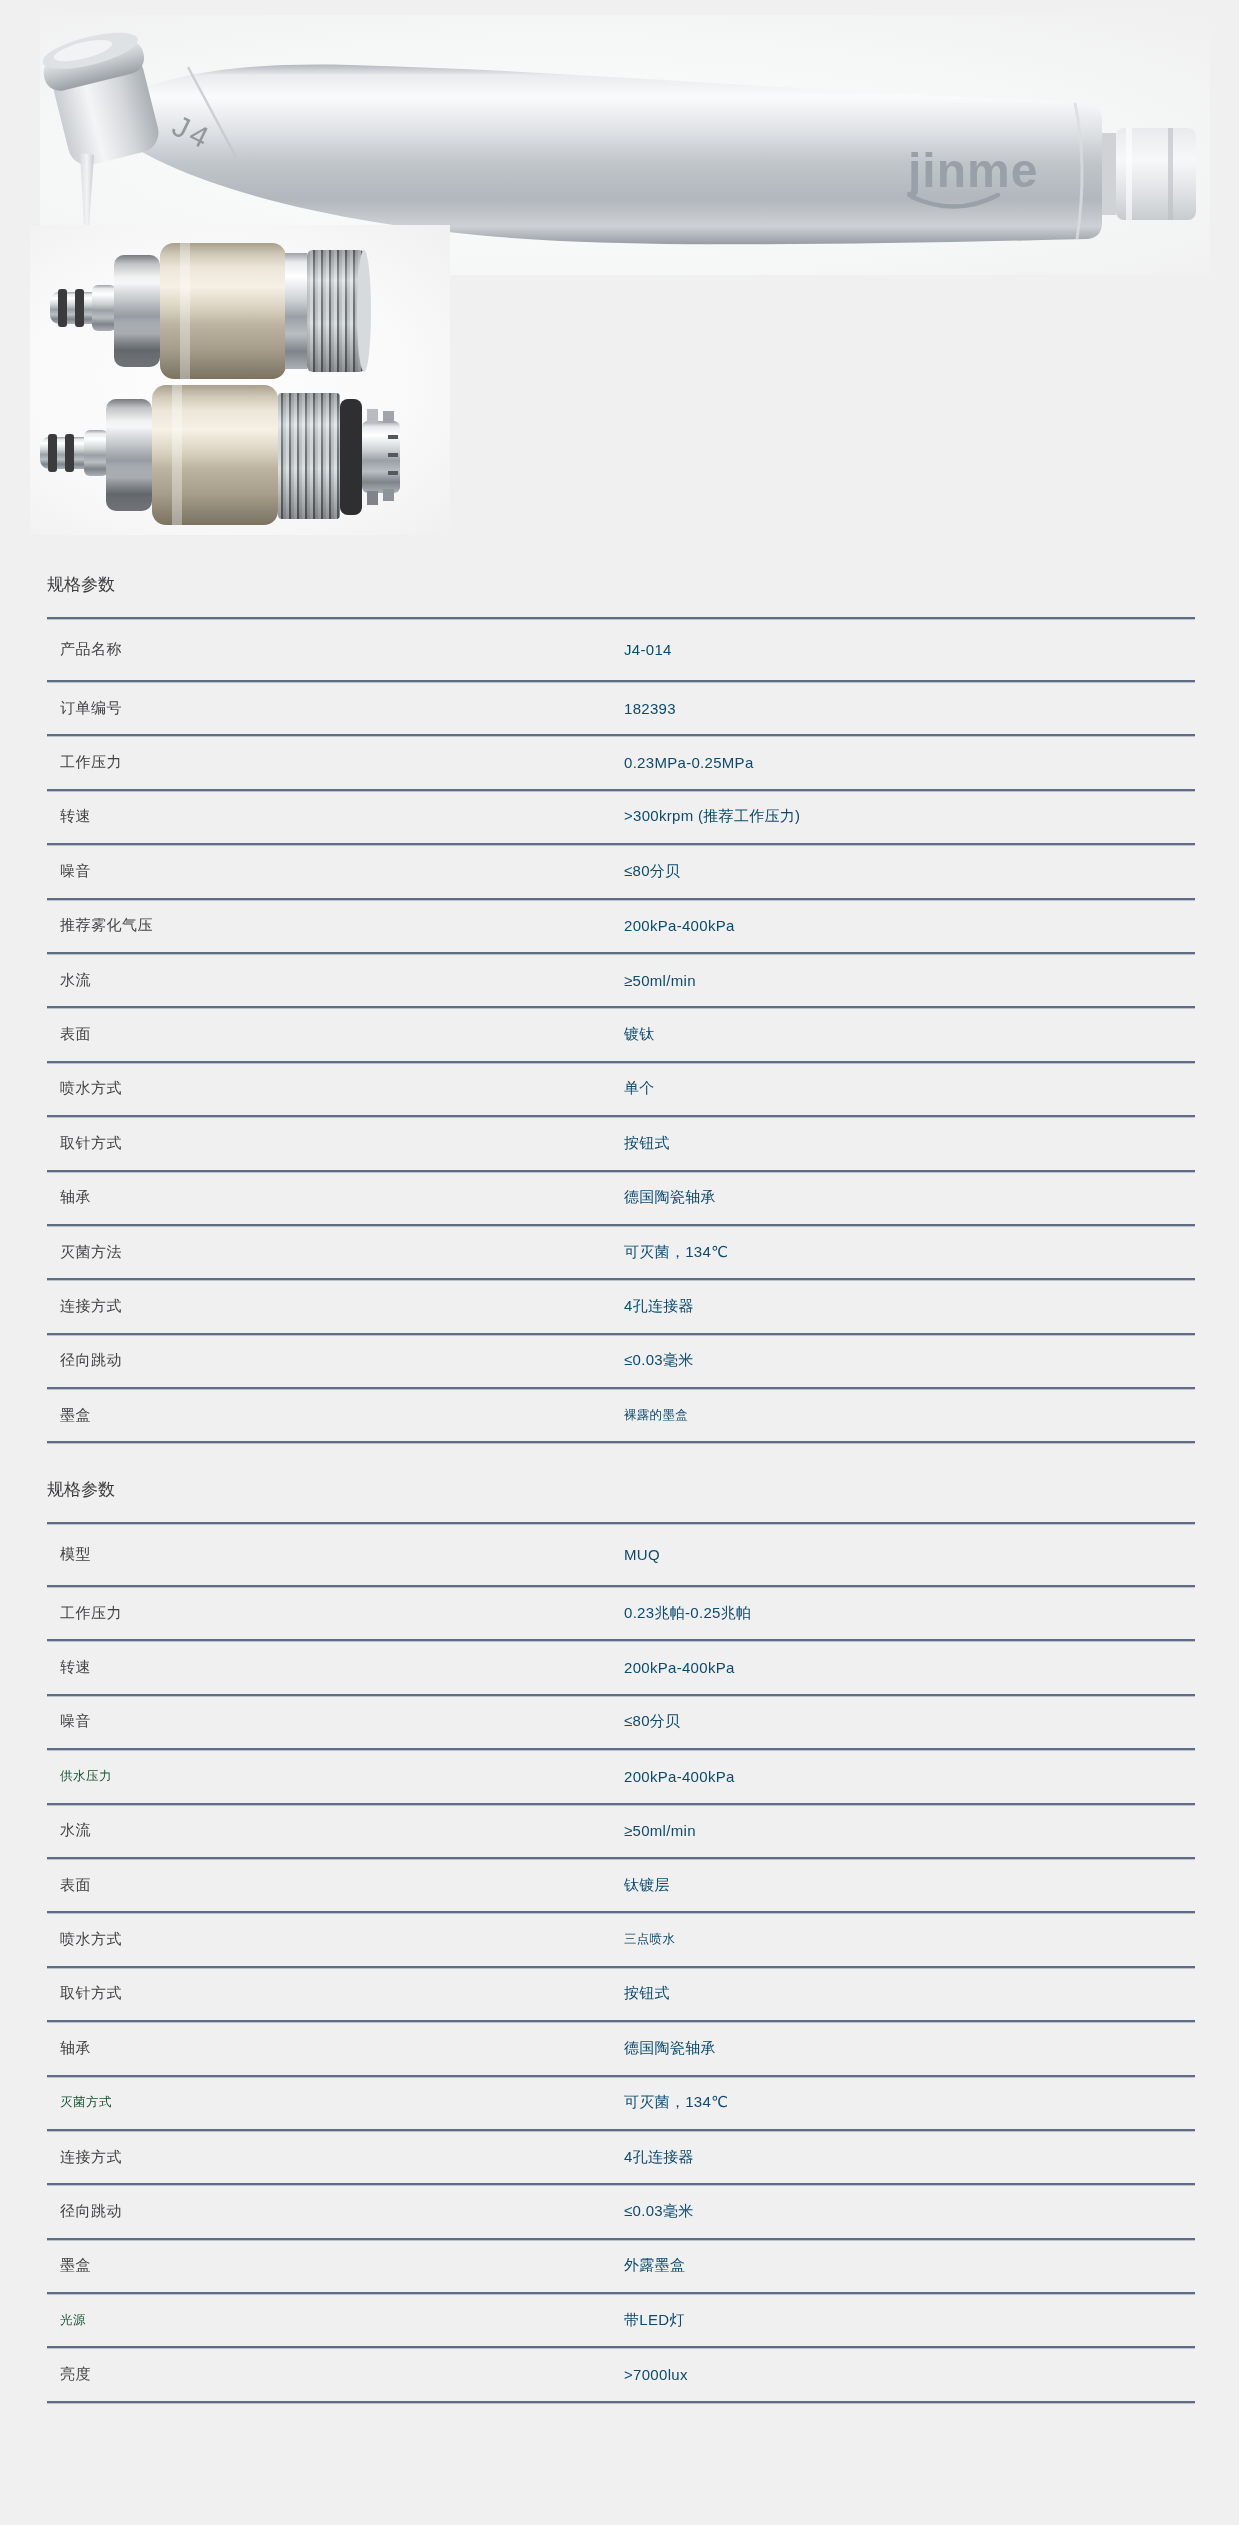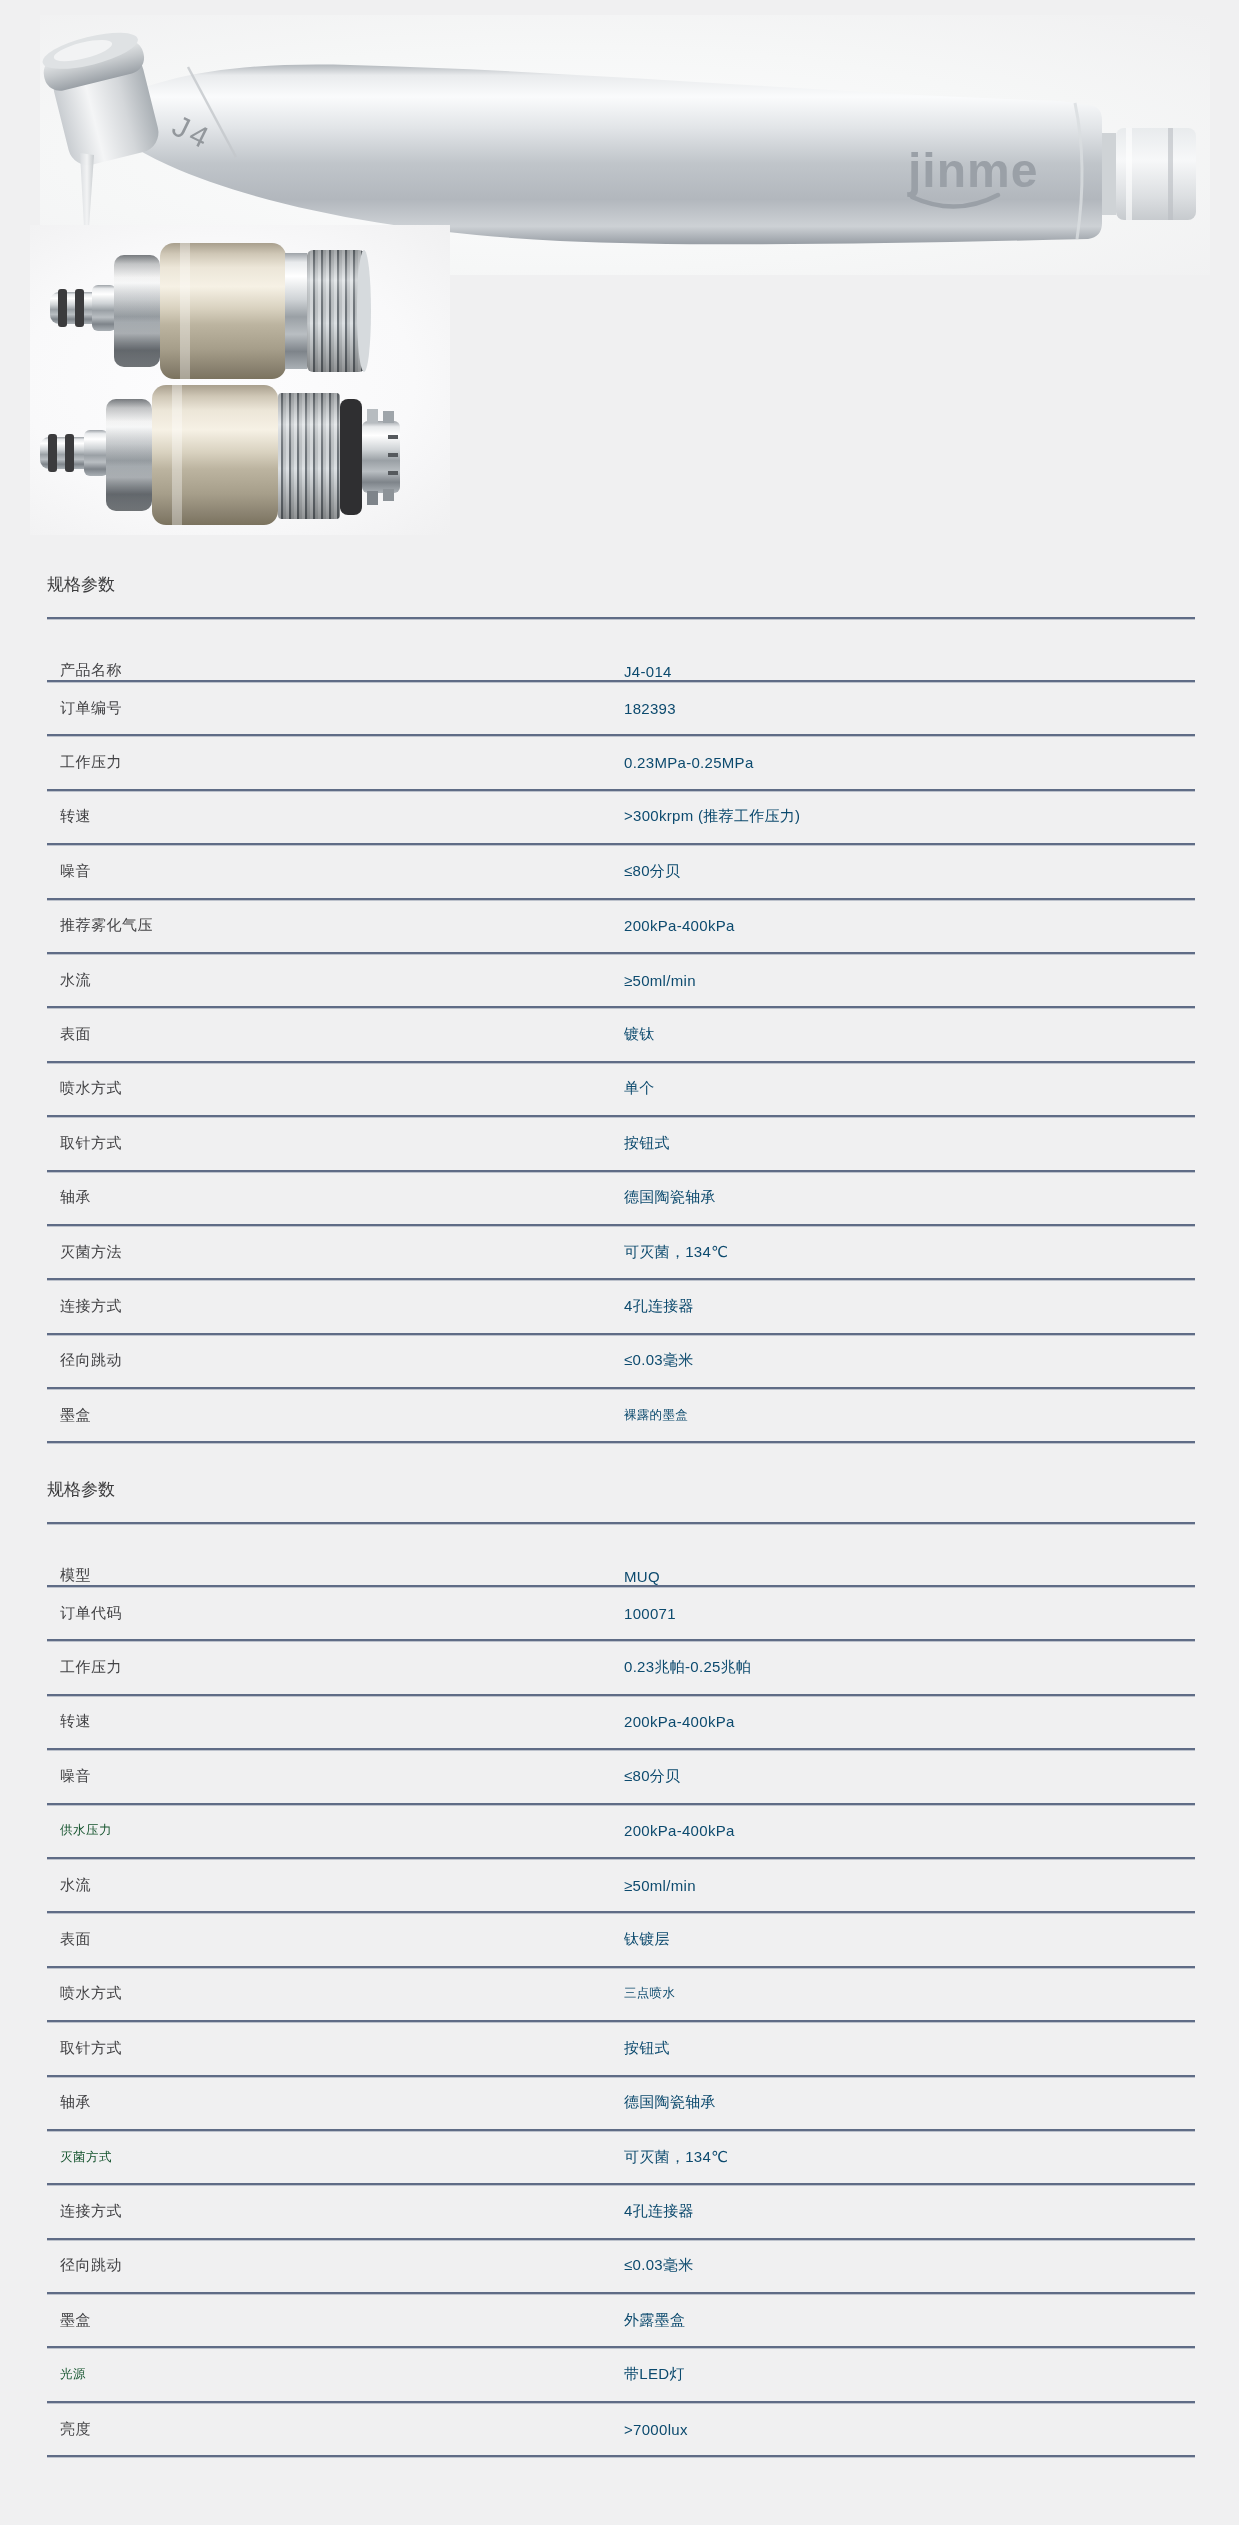--- a/index.html
+++ b/index.html
@@ -25,21 +25,21 @@
   .spec-title{
     margin:0;font-size:17px;line-height:20px;font-weight:400;color:#3c3c3e;
     padding-bottom:22px;border-bottom:2px solid #5f6c86;
     box-shadow:0 1px 0 rgba(95,108,134,.35);
   }
   .spec-row{
     display:flex;align-items:center;height:52.4px;
     border-bottom:2px solid #5f6c86;
     box-shadow:0 1px 0 rgba(95,108,134,.35);
   }
-  .spec-row:first-child{height:61px;align-items:flex-end;}
+  .spec-row:first-child{height:61px;}
   .spec-row.no-border{border-bottom:none;box-shadow:none;height:52px;}
   .spec-label{
     width:577px;padding-left:13px;box-sizing:border-box;
     font-size:15px;color:#424245;letter-spacing:.5px;
   }
   .spec-label.small{font-size:12.5px;color:#14532d;}
   .spec-value{flex:1;font-size:15px;color:#0c4a6e;letter-spacing:.3px;}
   .spec-value.small{font-size:12.5px;}
 </style>
 </head>
@@ -263,24 +263,20 @@
 </section>
 
 <section class="spec-section" id="spec-table-2">
   <h3 class="spec-title">规格参数</h3>
   <div class="rows">
       <div class="spec-row">
         <div class="spec-label">模型</div>
         <div class="spec-value">MUQ</div>
       </div>
       <div class="spec-row">
-        <div class="spec-label">订单代码</div>
-        <div class="spec-value">100071</div>
-      </div>
-      <div class="spec-row">
         <div class="spec-label">工作压力</div>
         <div class="spec-value">0.23兆帕-0.25兆帕</div>
       </div>
       <div class="spec-row">
         <div class="spec-label">转速</div>
         <div class="spec-value">200kPa-400kPa</div>
       </div>
       <div class="spec-row">
         <div class="spec-label">噪音</div>
         <div class="spec-value">≤80分贝</div>

